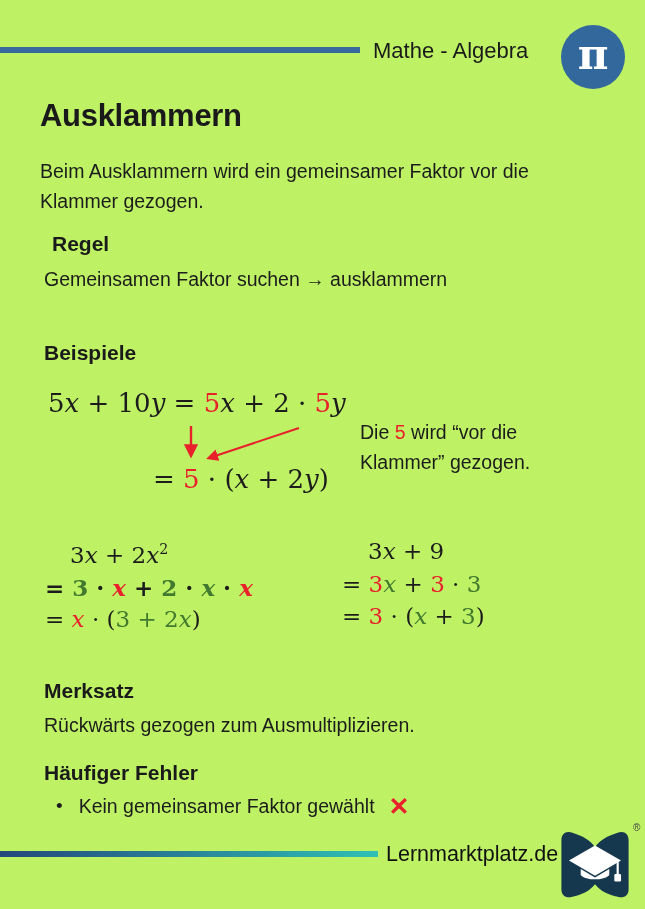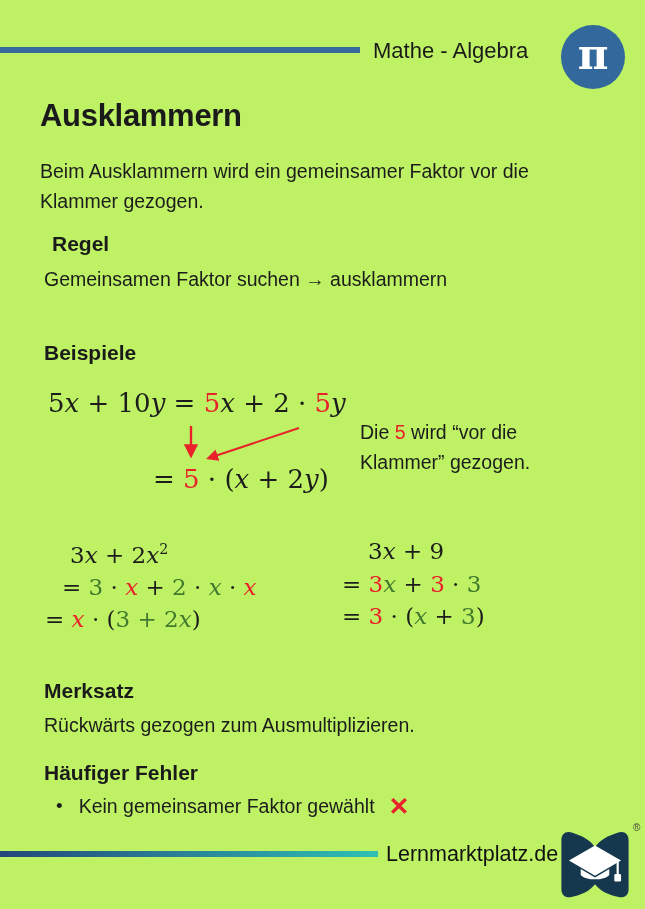--- a/index.html
+++ b/index.html
@@ -47,21 +47,21 @@
   .sup{font-size:0.62em;vertical-align:super;}
   .c-red{color:var(--red);}
   .c-green{color:var(--green);}
 
   .ex1-l1{left:48px;top:388px;}
   .ex1-l2{left:153px;top:464px;}
   .arrows{position:absolute;left:140px;top:420px;}
   .note{position:absolute;left:360px;top:417px;width:230px;}
 
   .ex2-l1{left:70px;top:541px;text-align:center;}
-  .ex2-l2{left:62px;top:574px;}
+  .ex2-l2{left:45px;top:574px;font-weight:bold;}
   .ex2-l3{left:45px;top:606px;}
   .ex3-l1{left:368px;top:538px;}
   .ex3-l2{left:342px;top:571px;}
   .ex3-l3{left:342px;top:603px;}
 
   
   .footer-rule{position:absolute;left:0;top:851px;width:378px;height:6px;
     background:linear-gradient(90deg,#24477b 0%,var(--teal) 100%);}
   .footer-site{position:absolute;left:386px;top:842px;font-size:21.5px;color:#111;}
   .logo{position:absolute;left:553px;top:827px;width:84px;height:79px;}

